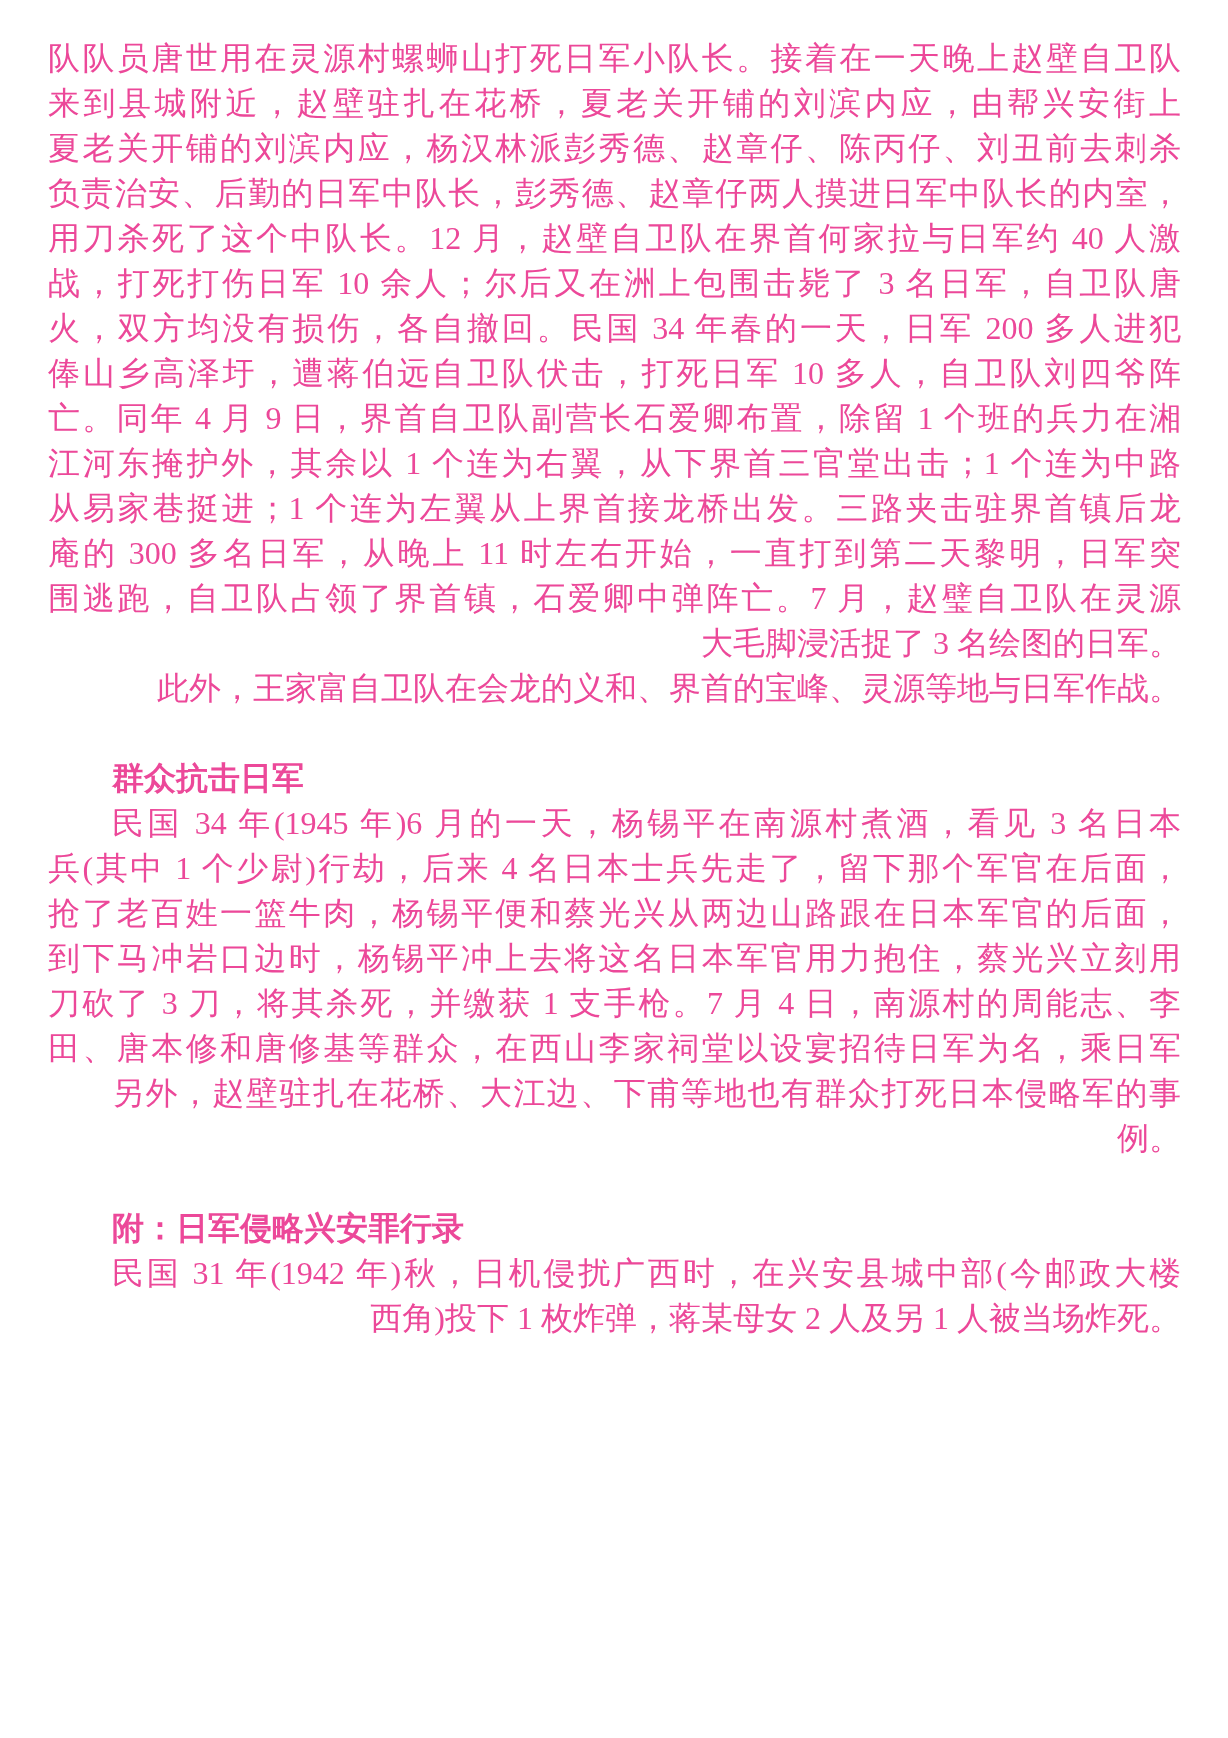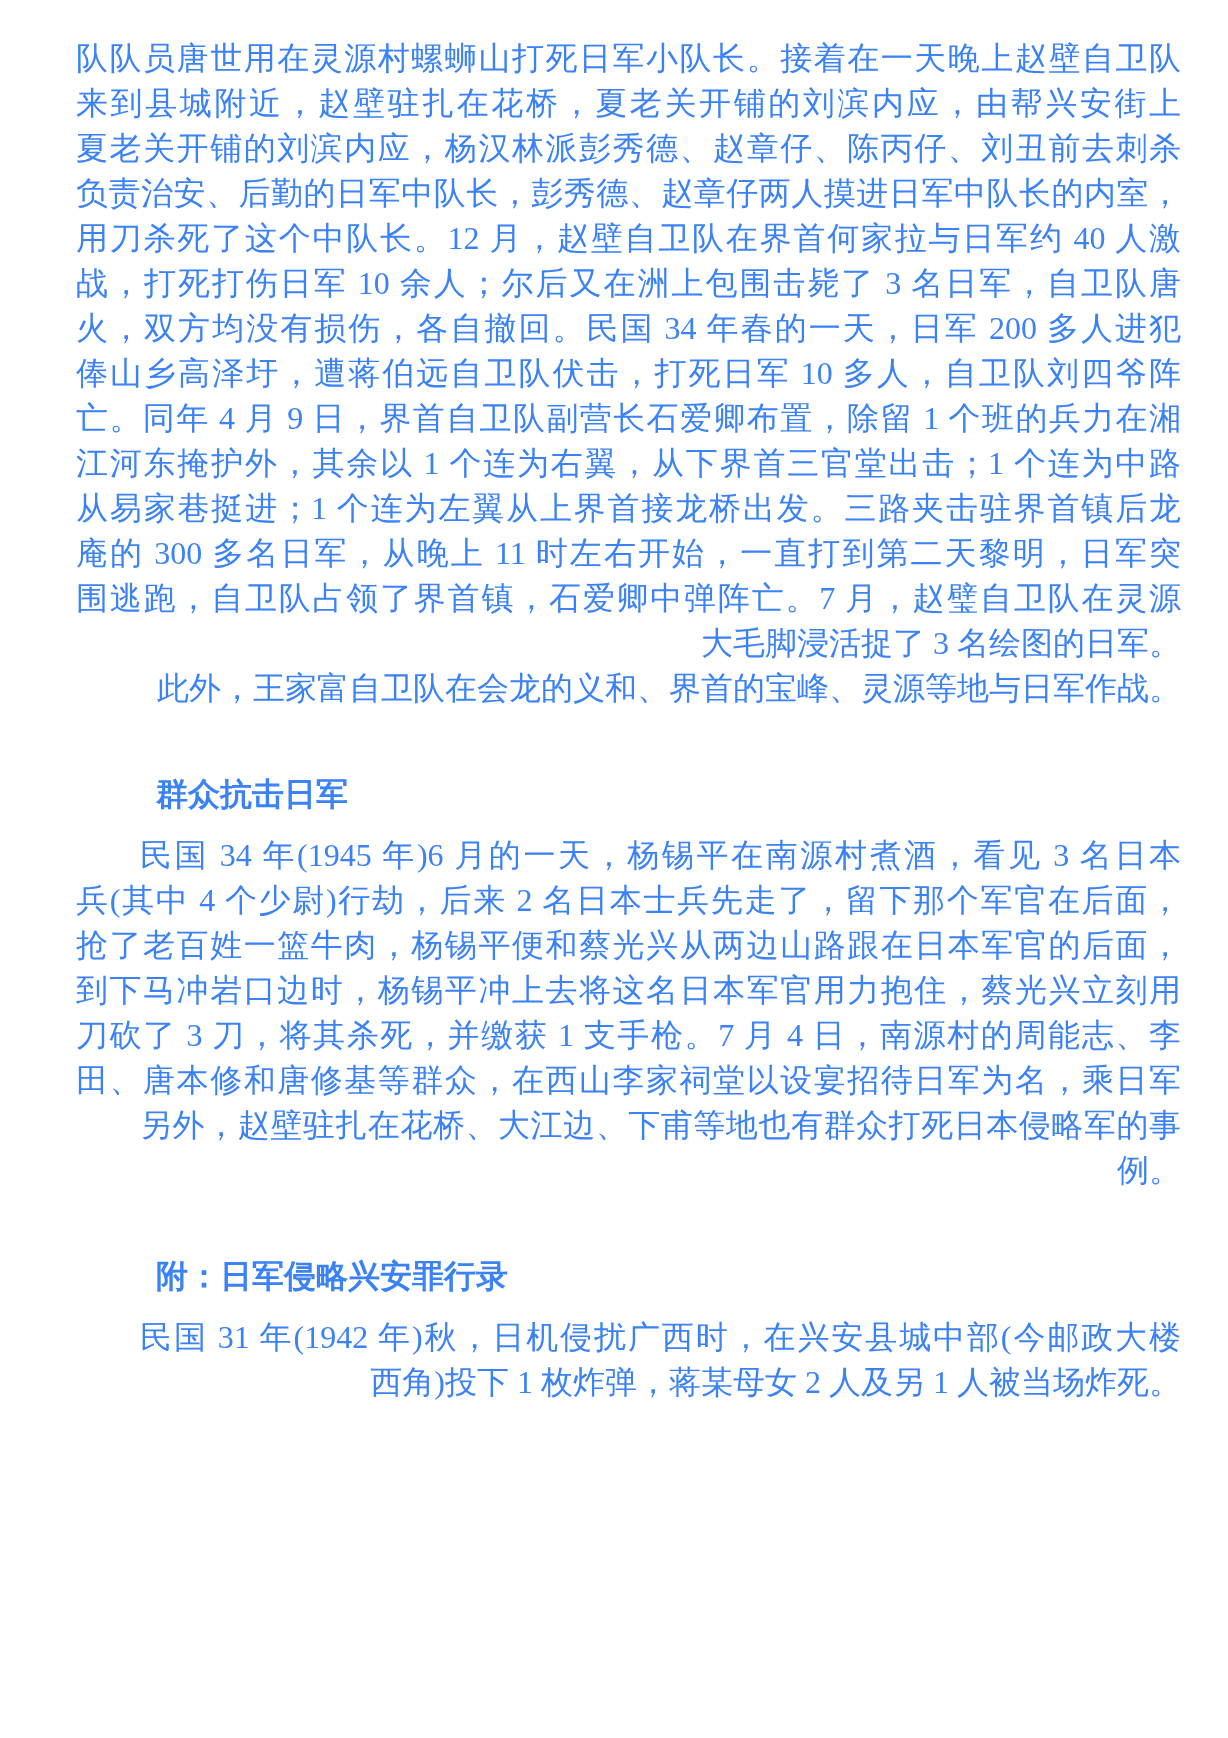--- a/index.html
+++ b/index.html
@@ -2,38 +2,38 @@
 <html><head>
 <meta charset="utf-8">
 <style>
   html, body { margin: 0; padding: 0; background: #ffffff; }
   .page {
     position: relative;
     box-sizing: border-box;
     width: 1228px;
     height: 1738px;
     background: #ffffff;
-    padding: 36px 47px 0 76px;
+    padding: 36px 47px 0 48px;
     font-family: "Liberation Serif", "DejaVu Serif", serif;
     font-size: 32px;
     line-height: 45px;
-    color: #3b82f6;
+    color: #ec4899;
     overflow: hidden;
   }
   .para { margin: 0; }
   .ln {
     display: block;
     text-align: justify;
     text-justify: inter-character;
   }
   .ln.just { text-align-last: justify; }
   .ln.end  { text-align: right; text-align-last: auto; }
   .ln.indent { text-indent: 2em; }
   .heading {
-    margin: 16px;
+    margin: 0;
     font-family: "Liberation Sans", "DejaVu Sans", sans-serif;
     font-weight: bold;
     font-size: 32px;
     line-height: 45px;
     text-indent: 2em;
   }
   .spacer { height: 45px; }
 </style>
 </head>
 <body>
@@ -60,21 +60,21 @@
   <p class="para">
     <span class="ln end indent">此外，王家富自卫队在会龙的义和、界首的宝峰、灵源等地与日军作战。</span>
   </p>
 
   <div class="spacer"></div>
 
   <div class="heading">群众抗击日军</div>
 
   <p class="para">
     <span class="ln just indent">民国 34 年(1945 年)6 月的一天，杨锡平在南源村煮酒，看见 3 名日本</span>
-    <span class="ln just">兵(其中 4 个少尉)行劫，后来 2 名日本士兵先走了，留下那个军官在后面，</span>
+    <span class="ln just">兵(其中 1 个少尉)行劫，后来 4 名日本士兵先走了，留下那个军官在后面，</span>
     <span class="ln just">抢了老百姓一篮牛肉，杨锡平便和蔡光兴从两边山路跟在日本军官的后面，</span>
     <span class="ln just">到下马冲岩口边时，杨锡平冲上去将这名日本军官用力抱住，蔡光兴立刻用</span>
     <span class="ln just">刀砍了 3 刀，将其杀死，并缴获 1 支手枪。7 月 4 日，南源村的周能志、李</span>
     <span class="ln just">田、唐本修和唐修基等群众，在西山李家祠堂以设宴招待日军为名，乘日军</span>
   </p>
 
   <p class="para">
     <span class="ln just indent">另外，赵壁驻扎在花桥、大江边、下甫等地也有群众打死日本侵略军的事</span>
     <span class="ln end">例。</span>
   </p>

